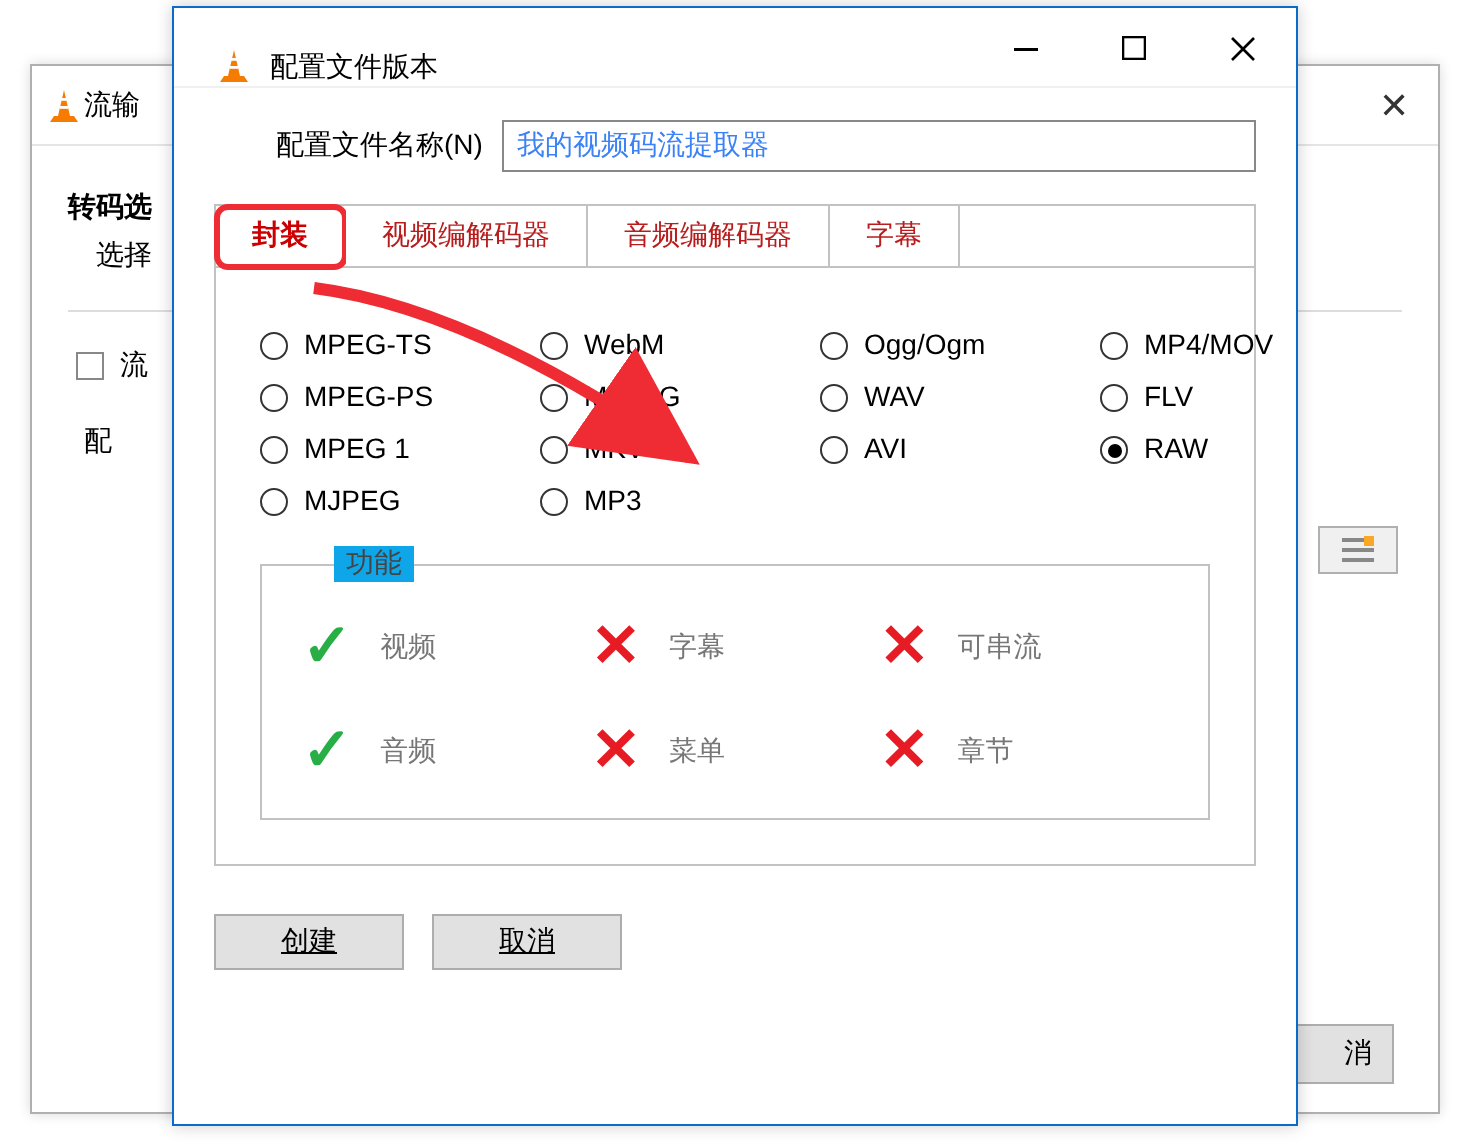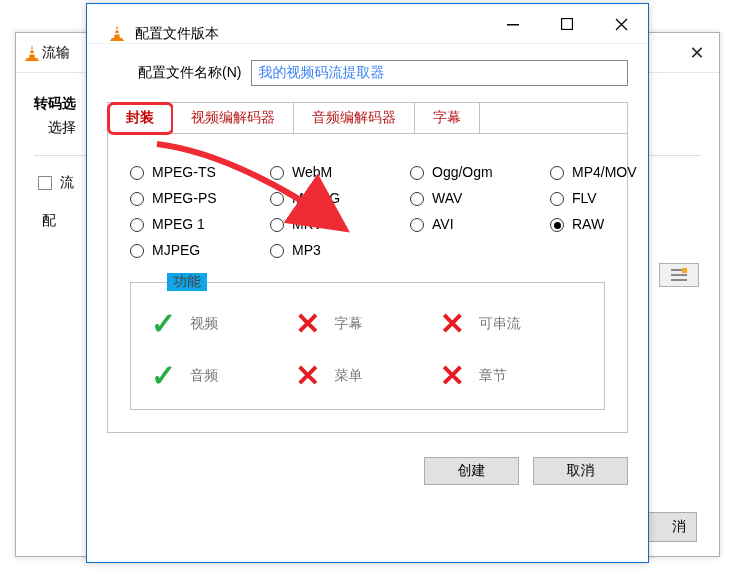--- a/index.html
+++ b/index.html
@@ -49,21 +49,21 @@
 
   
   .features { margin-top:24px; border:1px solid #c2c2c2; padding:26px 20px 18px; position:relative;}
   .features-legend { position:absolute; top:-10px; left:12px; background:#0ea5e9; padding:0 6px; color:#444;margin-left:24px;}
   .feat-grid { display:grid; grid-template-columns: 1fr 1fr 1fr; row-gap:22px;}
   .feat { display:flex; align-items:center; gap:14px; color:#777; font-size:16px;}
   .check { color:#27ae44; font-size:30px; font-weight:bold; line-height:1;}
   .cross { color:#e61b23; font-size:30px; font-weight:bold; line-height:1;}
 
   
-  .footer { display:flex; justify-content:flex-end; gap:14px; padding: 10px 20px 16px; }
+  .footer { display:flex; gap:14px; padding: 10px 20px 16px; text-decoration: underline; }
   .btn { width:95px; height:28px; border:1px solid #adadad; background:#e1e1e1; text-align:center; }
 
   
   .arrow-layer { position:absolute; left:0; top:0; width:100%; height:100%; pointer-events:none; z-index:10;}
 </style>
 </head>
 <body>
 
 <div class="back-window">
   <div class="back-titlebar">

